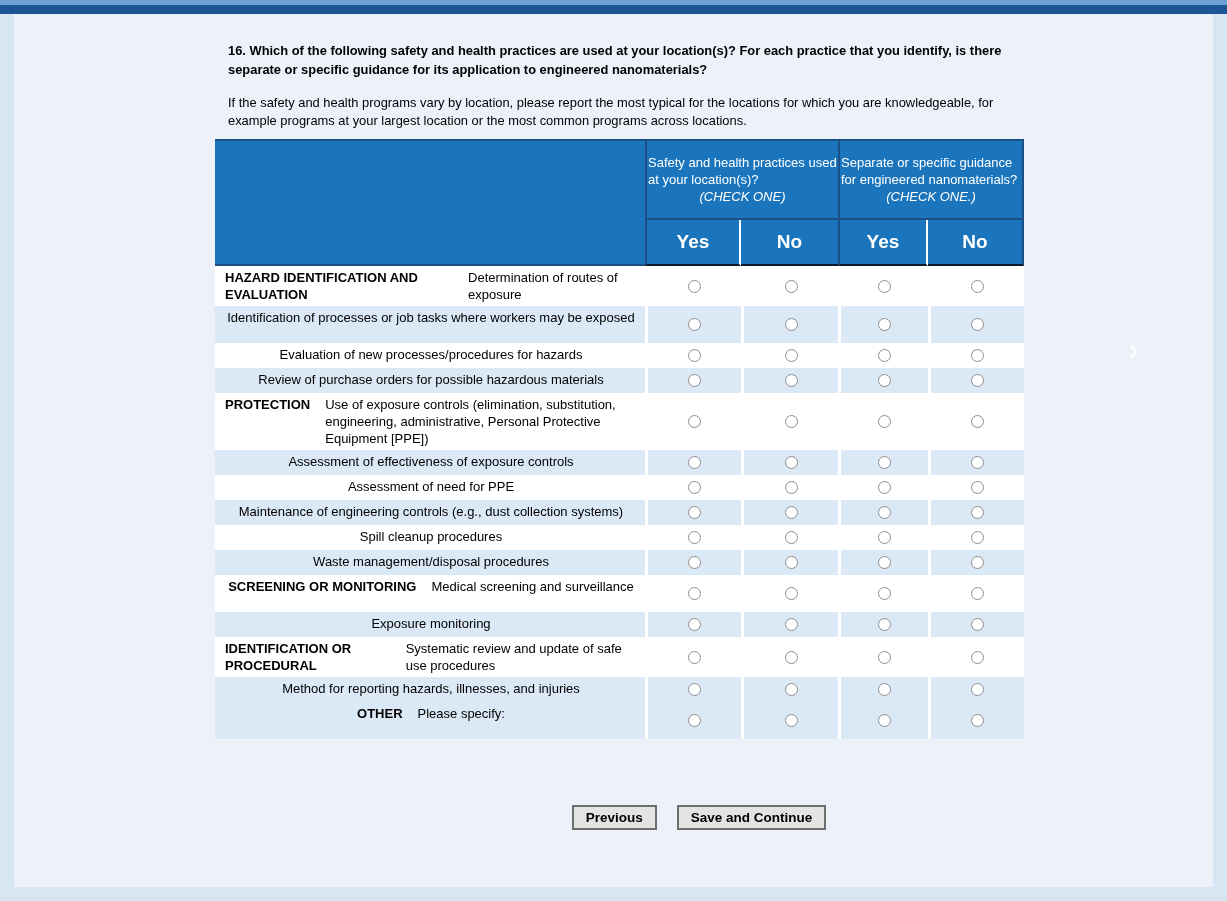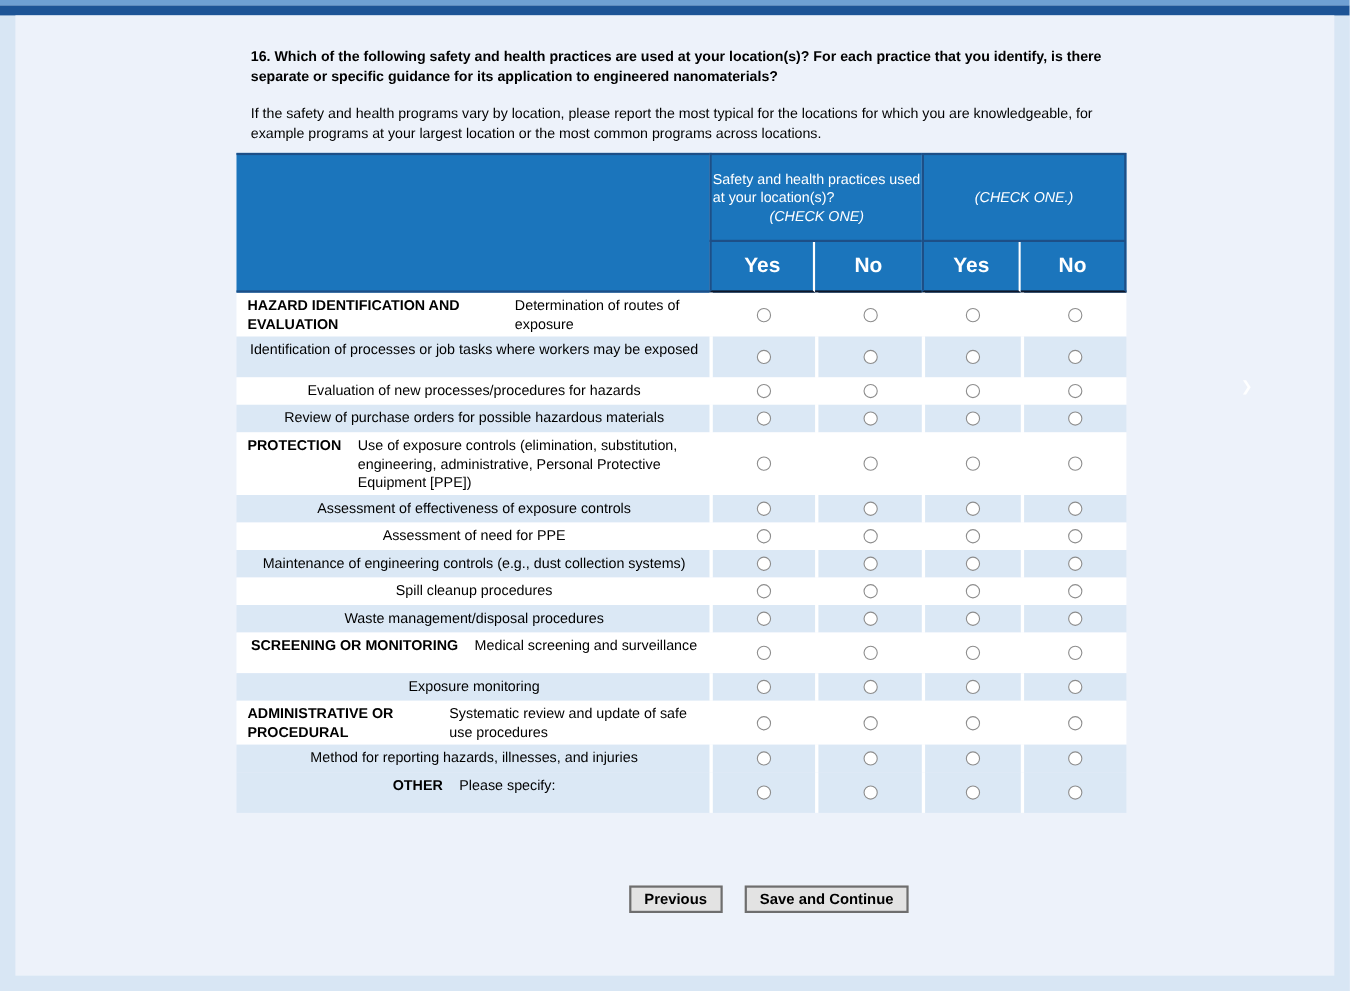--- a/index.html
+++ b/index.html
@@ -122,20 +122,21 @@
     <div class="instructions">If the safety and health programs vary by location, please report the most typical for the locations for which you are knowledgeable, for example programs at your largest location or the most common programs across locations.</div>
 
     <div class="qtable">
       <div class="thead">
         <div class="hcell hlabel"></div>
         <div class="hcell hgroup hga">
           <span>Safety and health practices used at your location(s)?</span>
           <em>(CHECK ONE)</em>
         </div>
         <div class="hcell hgroup hgb">
+          <span>Separate or specific guidance for engineered nanomaterials?</span>
           <em>(CHECK ONE.)</em>
         </div>
         <div class="hcell hsub hs1">Yes</div>
         <div class="hcell hsub hs2">No</div>
         <div class="hcell hsub hs3">Yes</div>
         <div class="hcell hsub hs4">No</div>
       </div>
 
       <div class="trow h38">
         <div class="cell-label">
@@ -351,21 +352,21 @@
         <div class="cell-radio">
             <input type="radio" name="r11g" style="">
           </div>
         <div class="cell-radio">
             <input type="radio" name="r11g" style="">
           </div>
       </div>
 
       <div class="trow h37">
         <div class="cell-label">
-          <div class="sec">ADMINISTRATIVE OR PROCEDURAL</div>
+          <div class="sec">IDENTIFICATION OR PROCEDURAL</div>
           <div class="sub">Systematic review and update of safe use procedures</div>
         </div>
         <div class="cell-radio">
             <input type="radio" name="r12u" style="">
           </div>
         <div class="cell-radio">
             <input type="radio" name="r12u" style="">
           </div>
         <div class="cell-radio">
             <input type="radio" name="r12g" style="">

